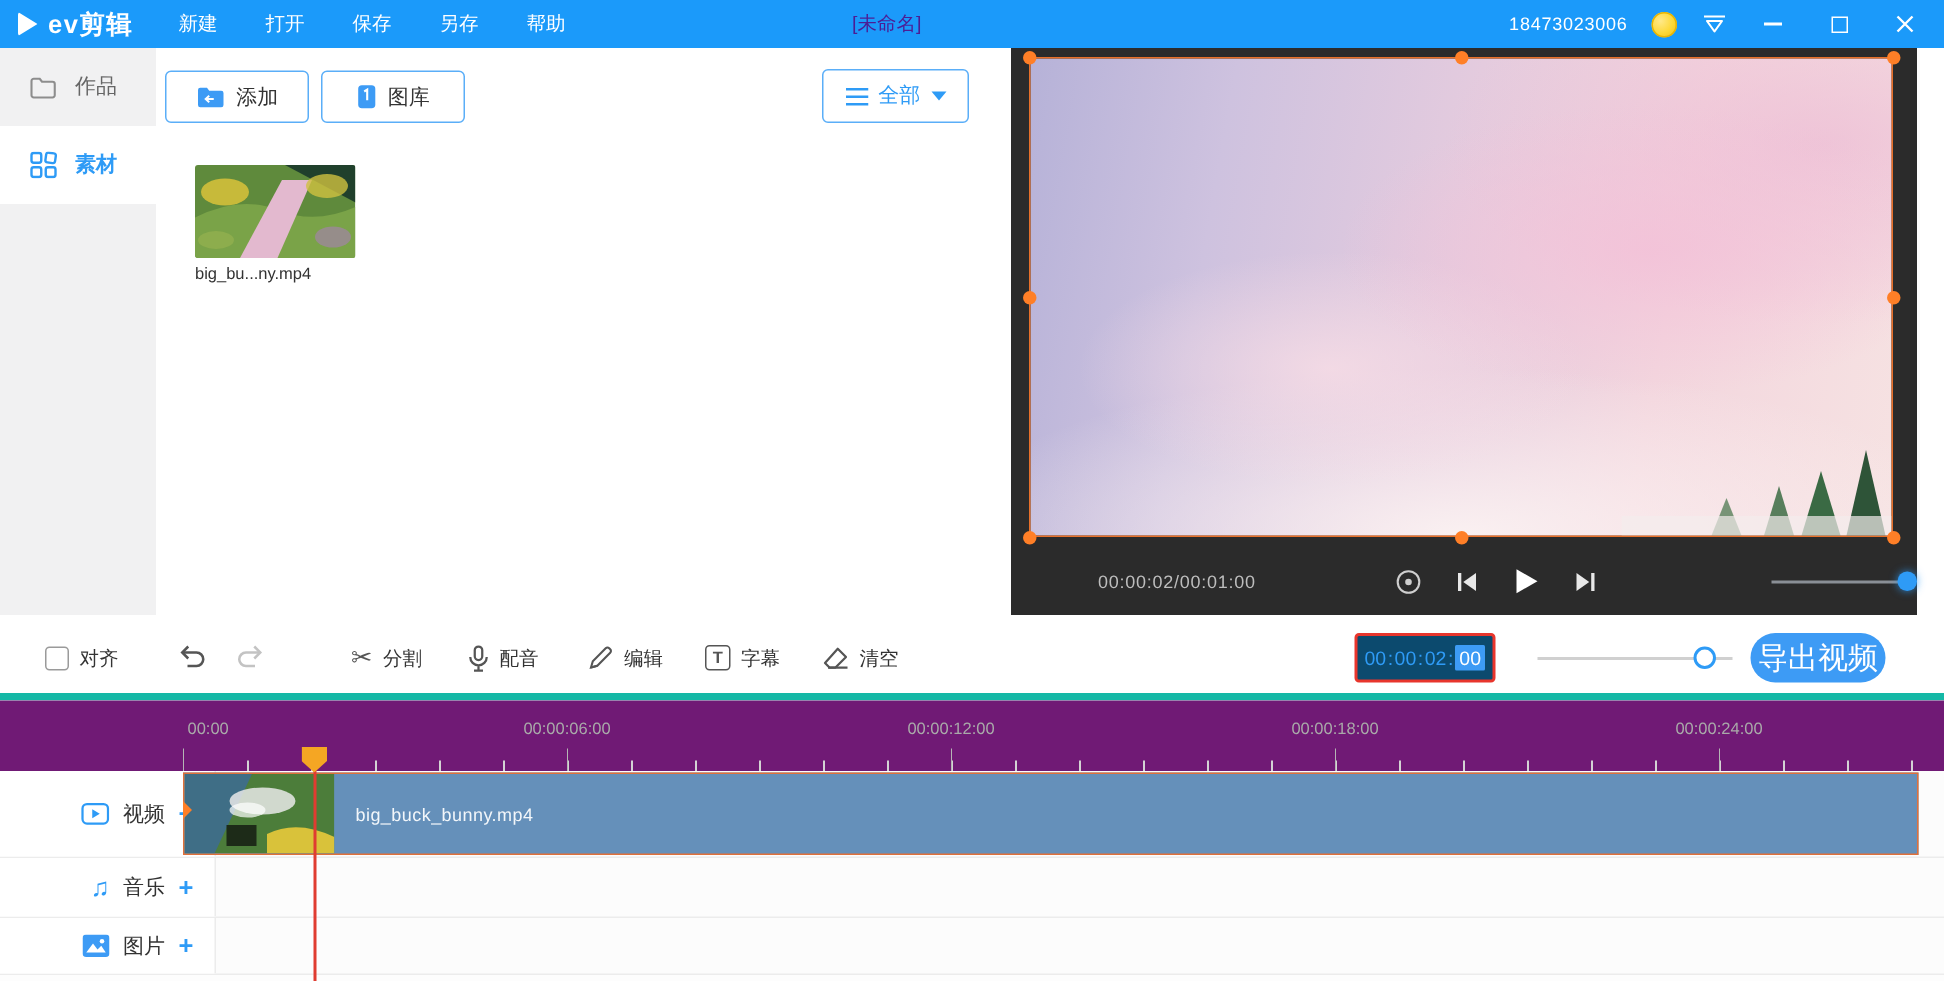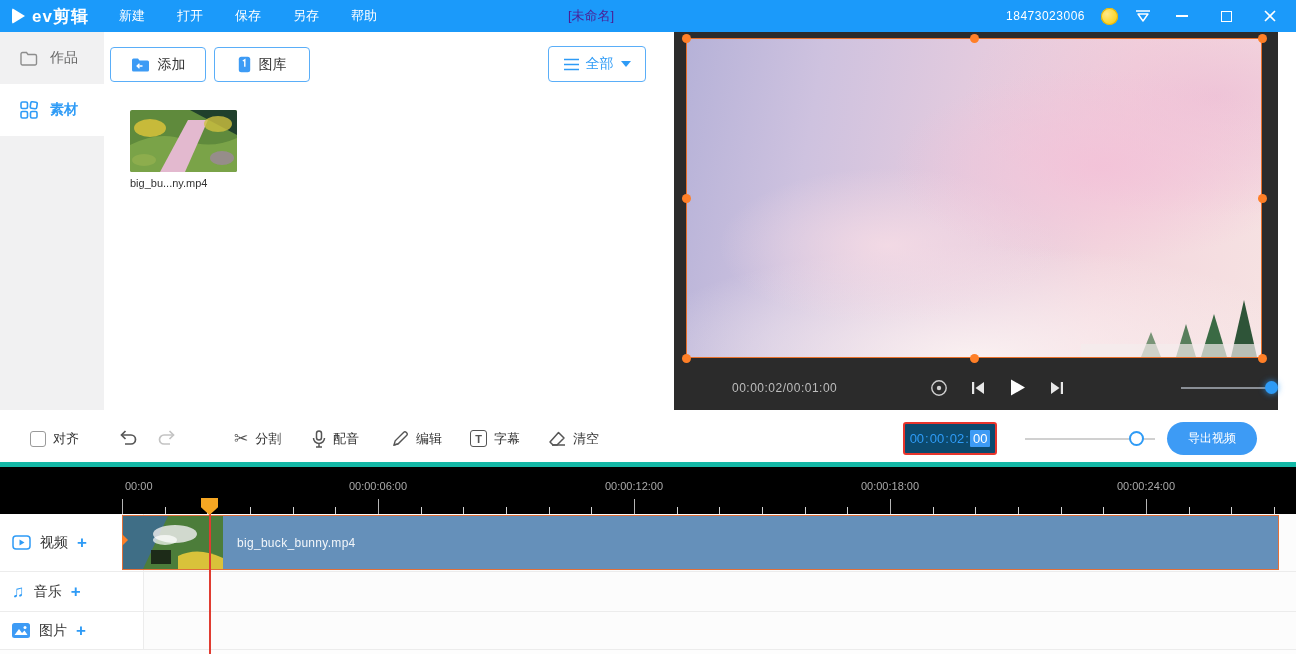--- a/index.html
+++ b/index.html
@@ -62,39 +62,39 @@
   
   .toolbar { position:absolute; left:0; top:410px; width:1296px; height:57px; background:#fff; border-bottom:5px solid #14b8a6; }
   .tb-item { position:absolute; top:0; height:57px; display:flex; align-items:center; gap:7px; font-size:13px; color:#333; cursor:pointer; }
   .checkbox { width:16px; height:16px; border:1.5px solid #9a9a9a; border-radius:3px; background:#fff; cursor:pointer; }
   .glyph { font-size:17px; color:#555; }
   .sub-t { width:17px; height:17px; border:1.5px solid #555; border-radius:3px; font-size:11px; font-weight:bold; color:#555; display:flex; align-items:center; justify-content:center; }
   .tc-box { position:absolute; left:903px; top:12px; width:94px; height:33px; border:2px solid #e8352c; border-radius:3px; background:#0c4a6e; display:flex; align-items:center; justify-content:center; font-size:13px; color:#2e9bf6; gap:1px; cursor:text; }
   .tc-sel { background:#3d9bf5; color:#fff; padding:1px 3px; border-radius:1px; }
   .zoom-slider { position:absolute; left:1025px; top:28px; width:130px; height:2px; background:#d0d0d0; cursor:pointer; }
   .zoom-handle { position:absolute; left:104px; top:-7px; width:15px; height:15px; border-radius:50%; background:#fff; border:2px solid #2e9bf6; }
-  .export-btn { position:absolute; left:1167px; top:12px; width:90px; height:33px; border:none; border-radius:17px; background:#3d9bf5; color:#fff; font-size:12px; cursor:pointer; font-family:inherit; }
+  .export-btn { position:absolute; left:1167px; top:12px; width:90px; height:33px; border:none; border-radius:17px; background:#3d9bf5; color:#fff; font-size:20px; cursor:pointer; font-family:inherit; }
 
   
   .timeline { position:absolute; left:0; top:467px; width:1296px; height:187px; background:#fdfdfd; }
-  .ruler { position:absolute; left:0; top:0; width:1296px; height:47px; background:#000000; }
+  .ruler { position:absolute; left:0; top:0; width:1296px; height:47px; background:#701a75; }
   .ruler-label { position:absolute; top:13px; font-size:11px; color:#a9a9a9; transform:translateX(-50%); white-space:nowrap; }
   .ruler-label.first { transform:none; }
   .ticks { position:absolute; left:122px; right:0; bottom:0; height:15px;
     background-image:
       repeating-linear-gradient(to right,#b5b5b5 0 1px,transparent 1px 256px),
       repeating-linear-gradient(to right,#d4d4d4 0 1px,transparent 1px 42.67px);
     background-size:100% 15px,100% 7px;
     background-position:left bottom,left bottom;
     background-repeat:no-repeat; }
   .track-row { position:absolute; left:0; width:1296px; border-bottom:1px solid #ececec; background:#fcfcfc; }
   .row-video { top:47px; height:58px; }
   .row-music { top:105px; height:40px; }
   .row-pic   { top:145px; height:38px; }
-  .track-label { position:absolute; left:0; top:0; bottom:0; width:144px; background:#fff; border-right:1px solid #ececec; display:flex; align-items:center; gap:9px; padding-right:14px; font-size:14px; color:#333;padding-left:12px; }
+  .track-label { position:absolute; left:0; top:0; bottom:0; width:144px; background:#fff; border-right:1px solid #ececec; display:flex; align-items:center; justify-content:flex-end; gap:9px; padding-right:14px; font-size:14px; color:#333;padding-left:12px; }
   .plus { color:#2e9bf6; font-size:17px; font-weight:bold; cursor:pointer; line-height:1; }
   .note { color:#2e9bf6; font-size:17px; }
   .clip { position:absolute; left:122px; top:1px; width:1157px; height:55px; background:#6590ba; border:1px solid #e0703a; display:flex; align-items:center; cursor:pointer; z-index:2; }
   .clip-thumb { width:100px; height:53px; flex:none; overflow:hidden; }
   .clip-name { margin-left:14px; font-size:12px; color:#f2f6fa; letter-spacing:.3px; }
   .clip-lhandle { position:absolute; left:-1px; top:18px; width:0; height:0; border-left:6px solid #ff7f27; border-top:6px solid transparent; border-bottom:6px solid transparent; }
   .playhead-line { position:absolute; left:209px; top:38px; width:2px; height:149px; background:#e03c31; z-index:6; }
   .playhead-marker { position:absolute; left:201px; top:31px; width:17px; height:17px; background:#f5a623; clip-path:polygon(0 0,100% 0,100% 55%,50% 100%,0 55%); z-index:7; cursor:grab; }
 </style>
 </head>

